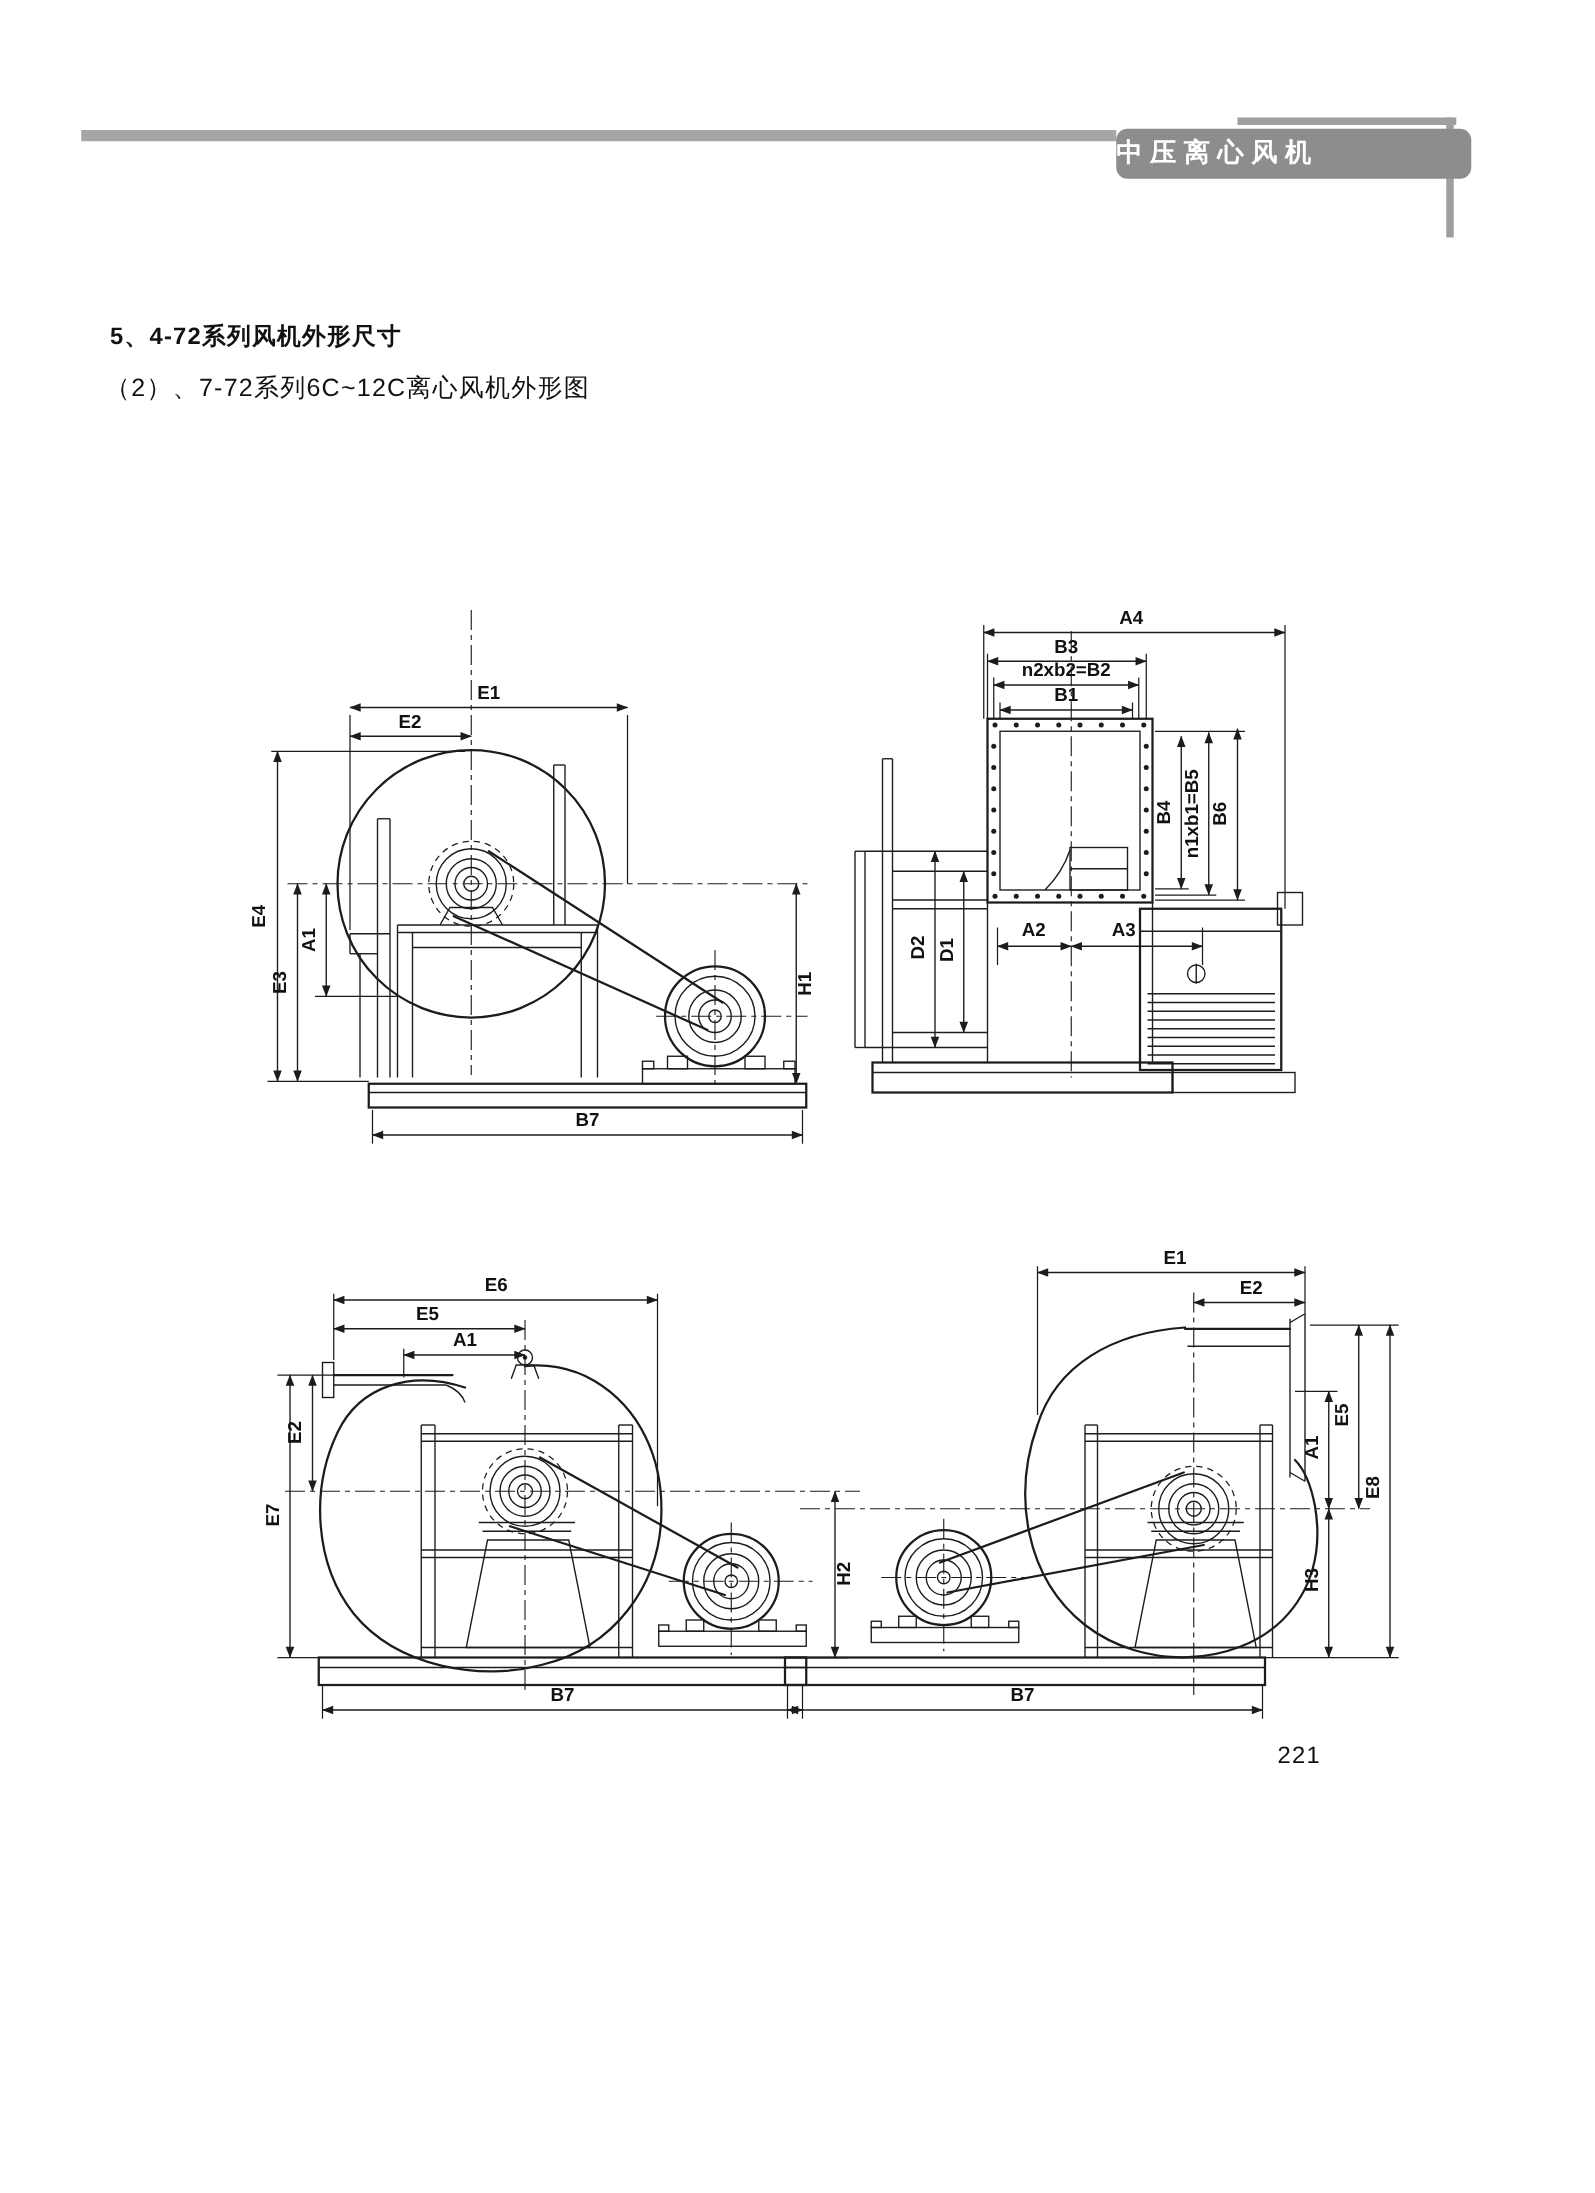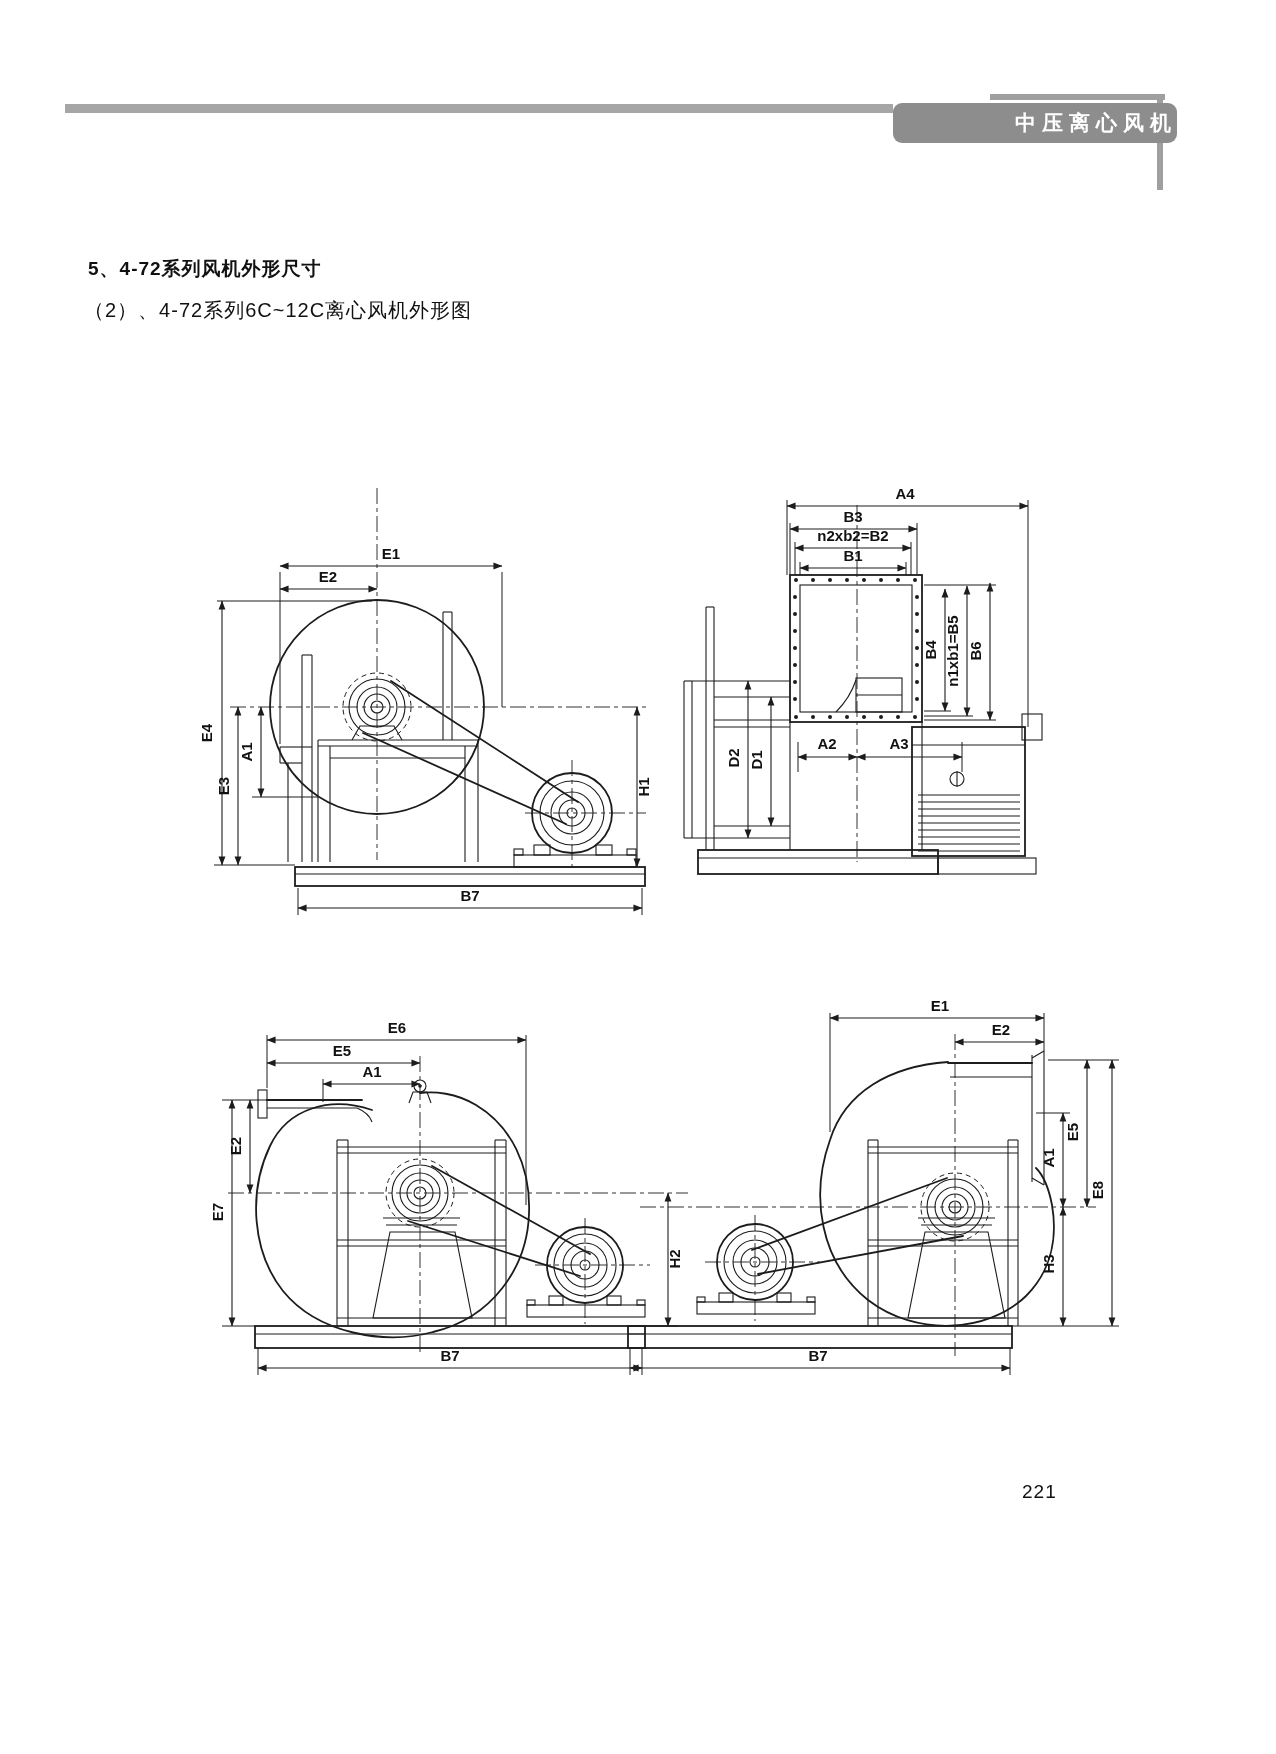--- a/index.html
+++ b/index.html
@@ -3,44 +3,44 @@
 <meta charset="utf-8">
 <style>
   html,body{margin:0;padding:0;}
   body{width:1276px;height:1754px;background:#ffffff;position:relative;overflow:hidden;
        font-family:"Liberation Sans",sans-serif;color:#111;}
   .hdr-bar{position:absolute;left:65px;top:104px;width:828px;height:9px;background:#a6a6a6;}
   .hdr-corner-h{position:absolute;left:990px;top:94px;width:175px;height:6px;background:#9f9f9f;}
   .hdr-corner-v{position:absolute;left:1157px;top:94px;width:6px;height:96px;background:#9f9f9f;}
   .hdr-badge{position:absolute;left:893px;top:103px;width:284px;height:40px;background:#8d8d8d;
              border-radius:9px;color:#ffffff;font-weight:bold;font-size:21px;letter-spacing:6px;
-             text-align:right;line-height:40px;}
+             text-align:left;line-height:40px;}
   .title{position:absolute;left:88px;top:256px;font-size:19px;font-weight:bold;letter-spacing:1px;}
   .subtitle{position:absolute;left:84px;top:297px;font-size:20px;font-weight:normal;letter-spacing:1px;}
-  .pagenum{position:absolute;left:1022px;top:1481px;font-size:19px;letter-spacing:1px;text-align:center;}
+  .pagenum{position:absolute;left:1022px;top:1394px;font-size:19px;letter-spacing:1px;text-align:center;}
   svg{position:absolute;left:0;top:0;}
   .obj{fill:none;stroke:#1c1c1c;stroke-width:1.8;stroke-linecap:round;}
   .thin{fill:none;stroke:#1c1c1c;stroke-width:1.1;}
   .dim{fill:none;stroke:#1c1c1c;stroke-width:1.1;}
   .ext{fill:none;stroke:#1c1c1c;stroke-width:1;}
   .cl{fill:none;stroke:#1c1c1c;stroke-width:0.9;stroke-dasharray:16 4 4 4;}
   .dsh{fill:none;stroke:#1c1c1c;stroke-width:1;stroke-dasharray:5 4;}
   .dot{fill:#1c1c1c;stroke:none;}
   .lbl{font-family:"Liberation Sans",sans-serif;font-weight:bold;font-size:15px;fill:#111;}
 </style>
 </head>
 <body>
 
 <div class="hdr-bar"></div>
 <div class="hdr-corner-h"></div>
 <div class="hdr-corner-v"></div>
 <div class="hdr-badge">中压离心风机</div>
 
 <div class="title">5、4-72系列风机外形尺寸</div>
-<div class="subtitle">（2）、4-72系列6C~12C离心风机外形图</div>
+<div class="subtitle">（2）、7-72系列6C~12C离心风机外形图</div>
 
 <svg width="1276" height="1754" viewBox="0 0 1276 1754">
   <defs>
     <marker id="ma" viewBox="0 0 10 10" refX="9.5" refY="5" markerWidth="13" markerHeight="9" orient="auto-start-reverse" markerUnits="userSpaceOnUse">
       <path d="M0,1.2 L10,5 L0,8.8 z" fill="#1c1c1c"></path>
     </marker>
   </defs>
 
   <g>
 

